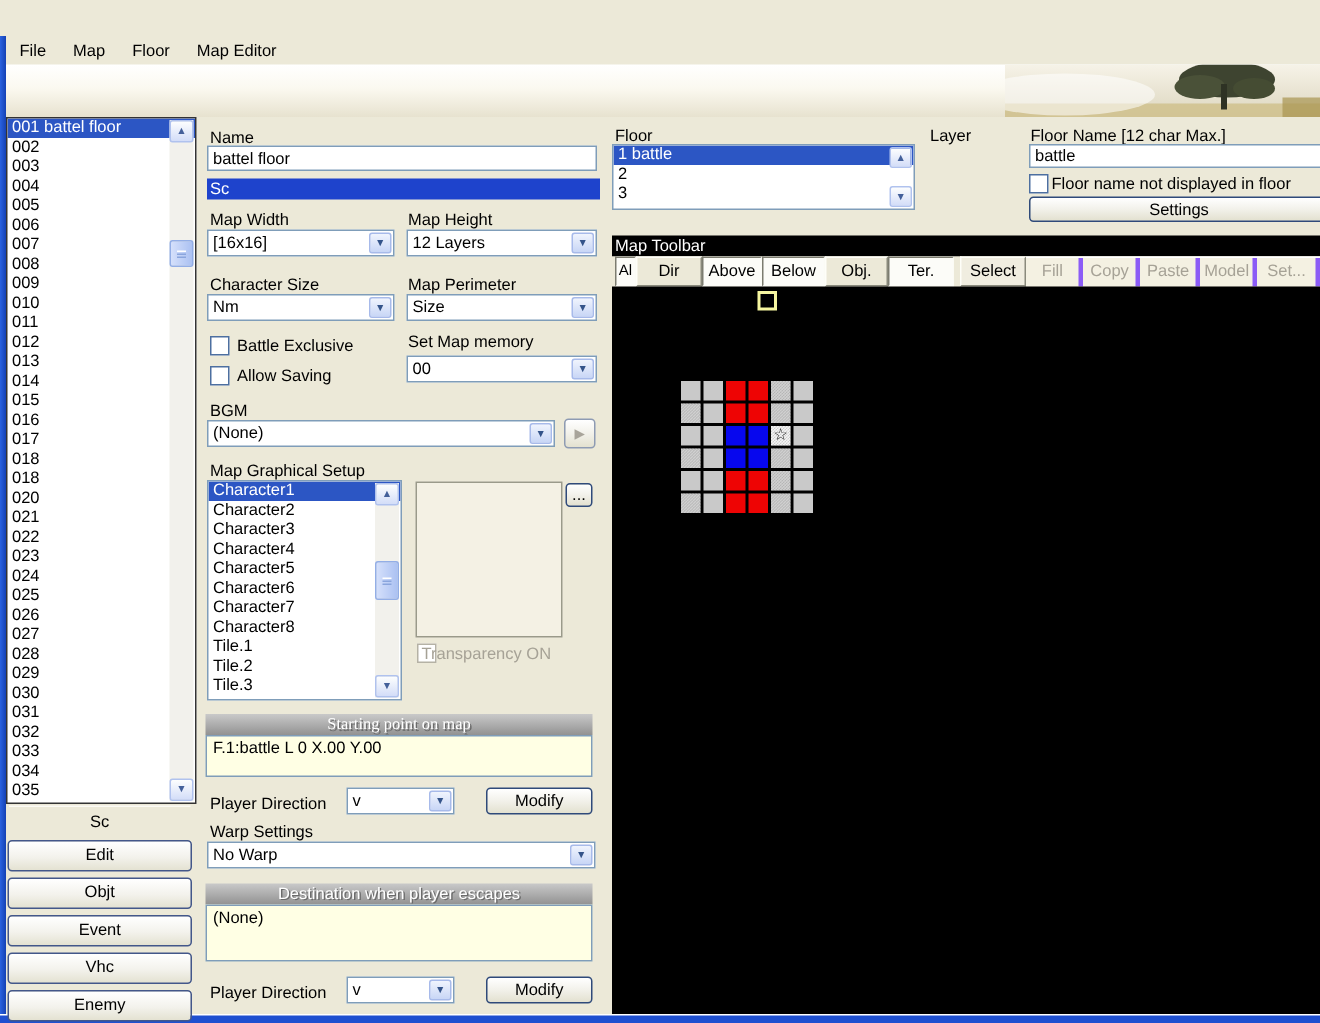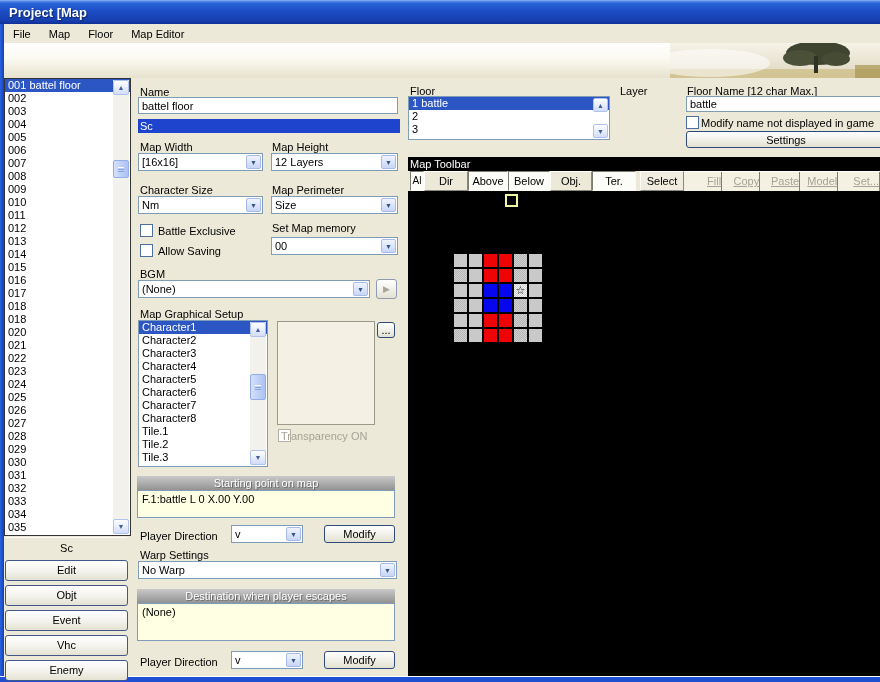--- a/index.html
+++ b/index.html
@@ -73,21 +73,21 @@
   
   .ibox{background:#fff;border:1px solid #7f9db9;box-sizing:border-box;overflow:hidden;}
 
   
   .mtlabel{background:#000;color:#fff;line-height:14px;padding-left:2px;}
   .tgl{position:absolute;top:0;height:20px;text-align:center;line-height:18px;box-sizing:border-box;}
   .tgl.on{background:#fcfcf8;border:1px solid;border-color:#7c7c70 #fbfbf5 #fbfbf5 #7c7c70;}
   .tgl.off{background:#ece9d8;border:1px solid;border-color:#fefef8 #8a8a7c #8a8a7c #fefef8;}
   .tgl.raised{background:#f0ede0;border:1px solid;border-color:#fefef8 #8a8a7c #8a8a7c #fefef8;}
   .dstrip{position:absolute;top:0;height:20px;background:#f4f1e2;border-top:1px solid #fff;box-sizing:border-box;display:flex;}
-  .dstrip .ditem{border-right:1px solid #8b5cf6;color:#a6a296;text-align:right;line-height:18px;text-decoration:underline;}
+  .dstrip .ditem{border-right:3px solid #8b5cf6;color:#a6a296;text-align:center;line-height:18px;}
 
   
   .maparea{left:408px;top:191px;width:472px;height:485px;background:#000;}
   .cursor{position:absolute;width:13px;height:13px;border:2px solid #f6f6a0;box-sizing:border-box;}
   .tile{position:absolute;width:13px;height:13px;}
   .tile.g{background:#c9c9c9;}
   .tile.dith{background-color:#d0d0d0;
     background-image:linear-gradient(45deg,#b6b6b6 25%,transparent 25%,transparent 75%,#b6b6b6 75%),
                      linear-gradient(45deg,#b6b6b6 25%,transparent 25%,transparent 75%,#b6b6b6 75%);
     background-size:2px 2px;background-position:0 0,1px 1px;}
@@ -96,23 +96,20 @@
   .tile.s{background-color:#f4f4f4;color:#111;font-size:11px;line-height:13px;text-align:center;
     background-image:linear-gradient(45deg,#cfcfcf 25%,transparent 25%,transparent 75%,#cfcfcf 75%),
                      linear-gradient(45deg,#cfcfcf 25%,transparent 25%,transparent 75%,#cfcfcf 75%);
     background-size:2px 2px;background-position:0 0,1px 1px;}
 </style>
 </head>
 <body>
 
 <div id="win">
 
-  <div class="abs titlebar">
-    <div class="title-text">Project  [Map</div>
-  </div>
 
   <div class="abs menubar">
       <div class="menu-item">File</div>
       <div class="menu-item">Map</div>
       <div class="menu-item">Floor</div>
       <div class="menu-item">Map Editor</div>
     </div>
 
   <div class="abs banner">
     <svg class="tree" width="210" height="35" viewBox="0 0 210 35">
@@ -249,21 +246,21 @@
       <div class="sb-btn" style="bottom:0;">▼</div>
     </div>
   </div>
   <div class="abs" style="left:277px;top:321px;width:98px;height:104px;background:#f4f1e4;border:1px solid #9a9a8a;box-sizing:border-box;"></div>
   <div class="abs btn" style="left:377px;top:322px;width:18px;height:16px;">
     <span>...</span>
   </div>
   <div class="abs cb dis" style="left:278px;top:429px;"></div>
   <div class="abs lbl" style="left:281px;top:430px;color:#a6a296;">Transparency ON</div>
 
-  <div class="abs ghdr" style="left:137px;top:476px;width:258px;">Starting point on map</div>
+  <div class="abs ghdr" style="left:137px;top:476px;width:258px;font-family:Liberation Serif, serif;">Starting point on map</div>
   <div class="abs ybox" style="left:137px;top:490px;width:258px;height:28px;">F.1:battle   L 0 X.00 Y.00</div>
 
   <div class="abs lbl" style="left:140px;top:530px;">Player Direction</div>
   <div class="abs combo" style="left:231px;top:525px;width:72px;height:18px;">
     <div class="val">v</div>
     <div class="carr">▼</div>
   </div>
   <div class="abs btn" style="left:324px;top:525px;width:71px;height:18px;">
     <span>Modify</span>
   </div>
@@ -295,21 +292,21 @@
       </div>
     <div class="sb-btn" style="top:1px;right:1px;left:auto;width:15px;height:14px;position:absolute;">▲</div>
     <div class="sb-btn" style="bottom:1px;right:1px;left:auto;width:15px;height:14px;position:absolute;">▼</div>
   </div>
 
   <div class="abs lbl" style="left:620px;top:85px;">Layer</div>
 
   <div class="abs lbl" style="left:687px;top:85px;">Floor Name [12 char Max.]</div>
   <input class="abs tb" style="left: 686px; top: 96px; width: 200px; height: 16px;" value="battle">
   <div class="abs cb" style="left:686px;top:116px;"></div>
-  <div class="abs lbl" style="left:701px;top:117px;">Modify name not displayed in game</div>
+  <div class="abs lbl" style="left:701px;top:117px;">Floor name not displayed in floor</div>
   <div class="abs btn" style="left:686px;top:131px;width:200px;height:17px;">
     <span>Settings</span>
   </div>
 
   <div class="abs mtlabel" style="left:408px;top:157px;width:472px;height:14px;">Map Toolbar</div>
   <div class="abs" style="left:408px;top:171px;width:472px;height:20px;background:#ece9d8;">
       <div class="tgl on" style="left: 2px; width: 14px; font-size: 10px;">Al</div>
       <div class="tgl off" style="left: 16px; width: 44px;">Dir</div>
       <div class="tgl on" style="left: 60px; width: 40px;">Above</div>
       <div class="tgl on" style="left: 100px; width: 42px;">Below</div>

